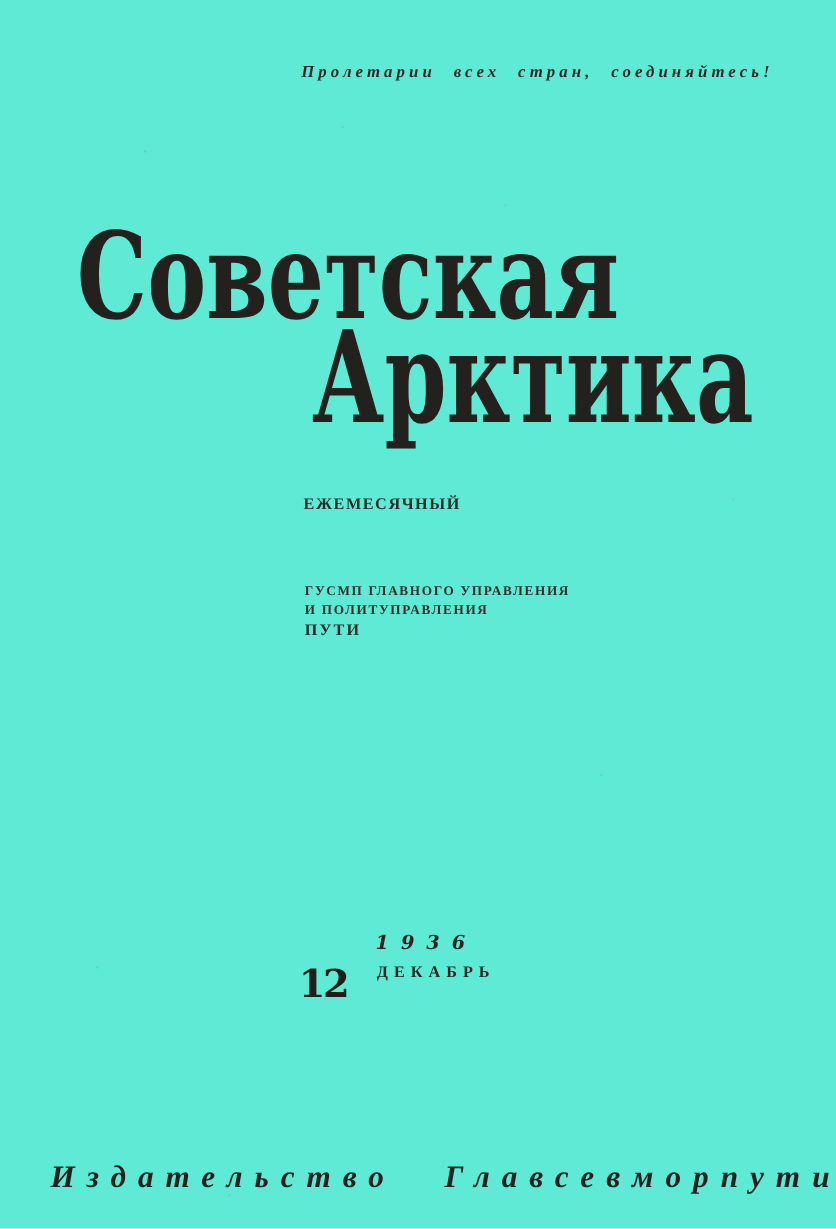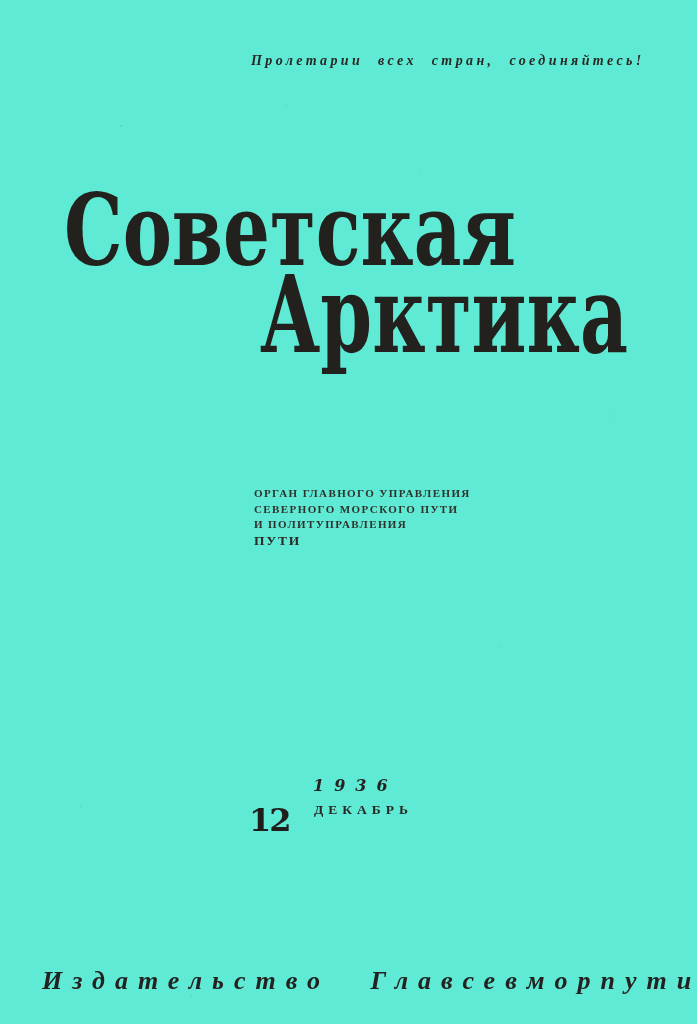--- a/index.html
+++ b/index.html
@@ -159,25 +159,25 @@
   <div class="scan-noise"></div>
 
   <div class="slogan">Пролетарии всех стран, соединяйтесь!</div>
 
   <svg class="title-svg" viewBox="0 0 697 420" xmlns="http://www.w3.org/2000/svg">
     <text class="title-text" x="64" y="265" font-size="100" textLength="452" lengthAdjust="spacingAndGlyphs">Советская</text>
     <text class="title-text" x="260" y="352" font-size="106" textLength="368" lengthAdjust="spacingAndGlyphs">Арктика</text>
   </svg>
 
   <div class="subtitle">
+    <div>ЕЖЕМЕСЯЧНЫЙ</div>
   </div>
 
   <div class="organ">
-    <div class="organ-line-sm">ОРГАН ГЛАВНОГО УПРАВЛЕНИЯ</div>
-    <div class="organ-line-sm">СЕВЕРНОГО МОРСКОГО ПУТИ</div>
+    <div class="organ-line-sm">ГУСМП ГЛАВНОГО УПРАВЛЕНИЯ</div>
     <div class="organ-line-sm">И ПОЛИТУПРАВЛЕНИЯ</div>
     <div class="organ-line-lg">ПУТИ</div>
   </div>
 
   <div class="issue-number">12</div>
   <div class="issue-month">ДЕКАБРЬ</div>
   <div class="issue-year">1936</div>
 
   <div class="publisher">Издательство Главсевморпути</div>
 

